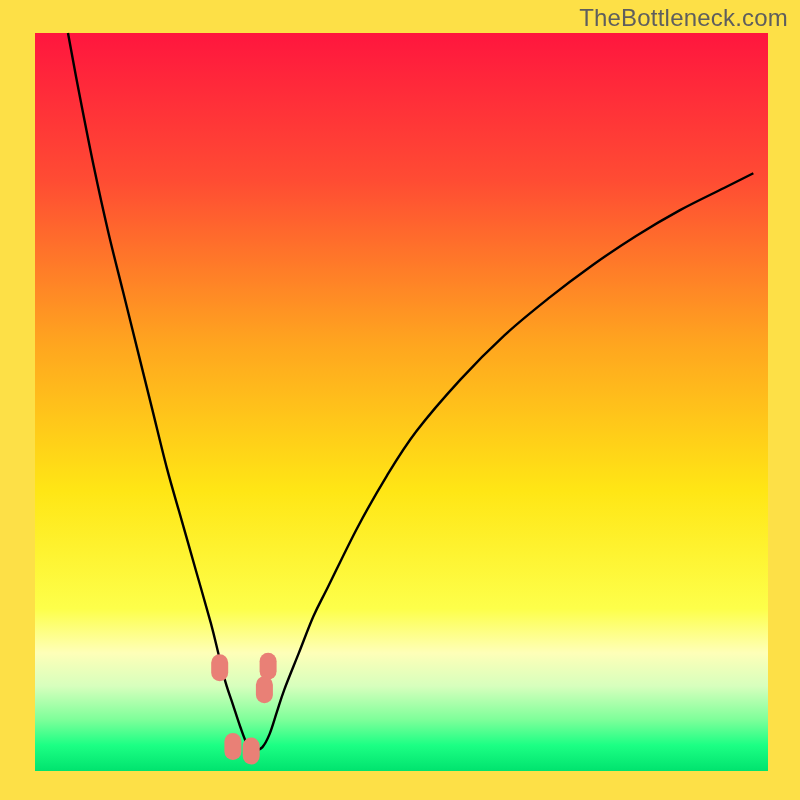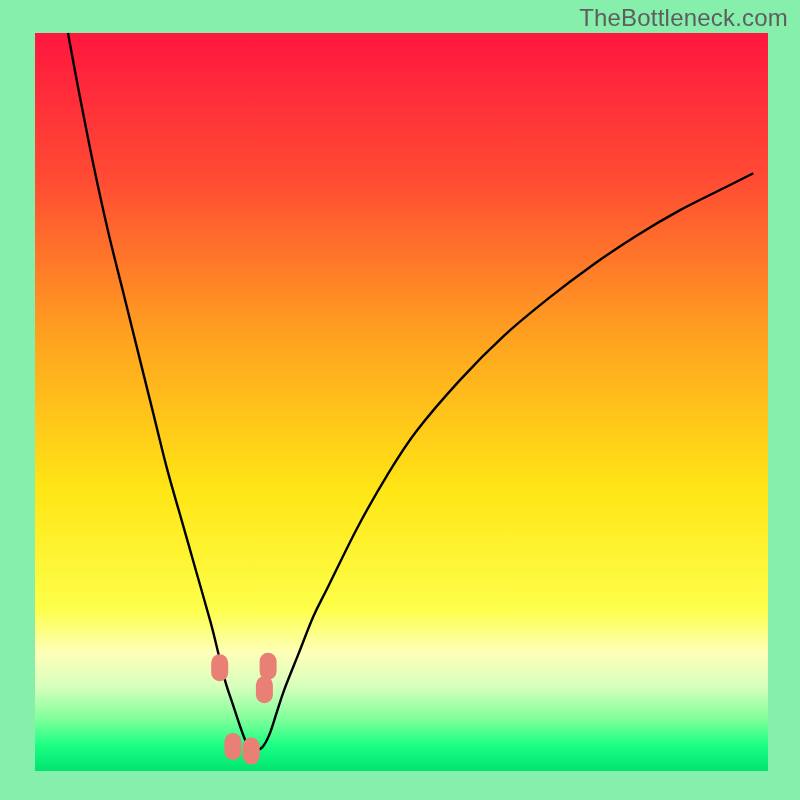--- a/index.html
+++ b/index.html
@@ -7,21 +7,21 @@
     padding: 0;
     width: 800px;
     height: 800px;
     overflow: hidden;
     font-family: Arial, Helvetica, sans-serif;
   }
   .stage {
     position: relative;
     width: 800px;
     height: 800px;
-    background: #86efac;
+    background: #fde047;
   }
   .watermark {
     position: absolute;
     top: 4px;
     right: 12px;
     color: #5e5e5e;
     font-size: 24px;
     font-weight: 400;
     letter-spacing: 0.2px;
     z-index: 5;

